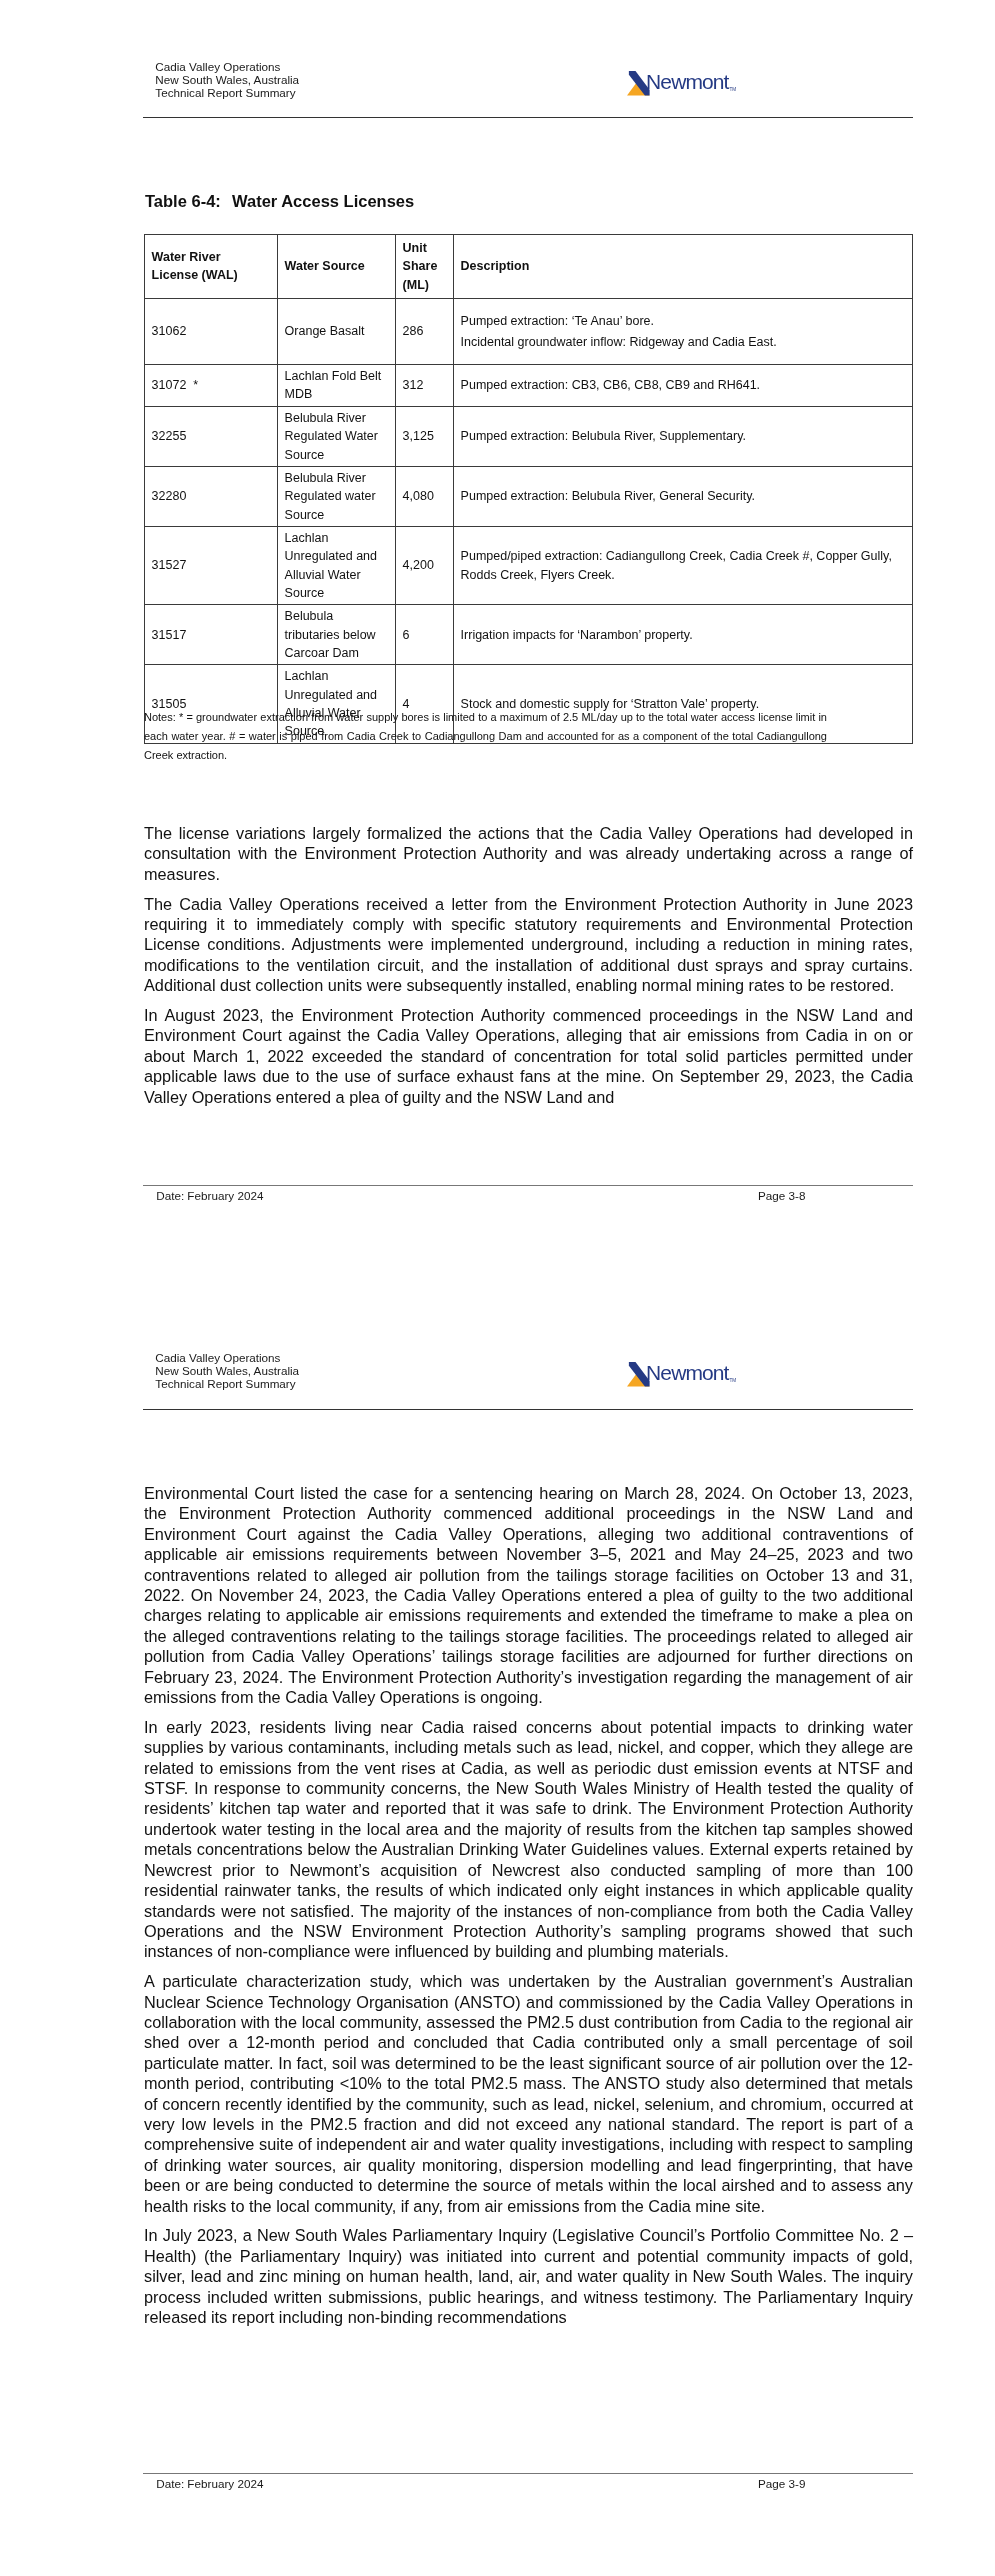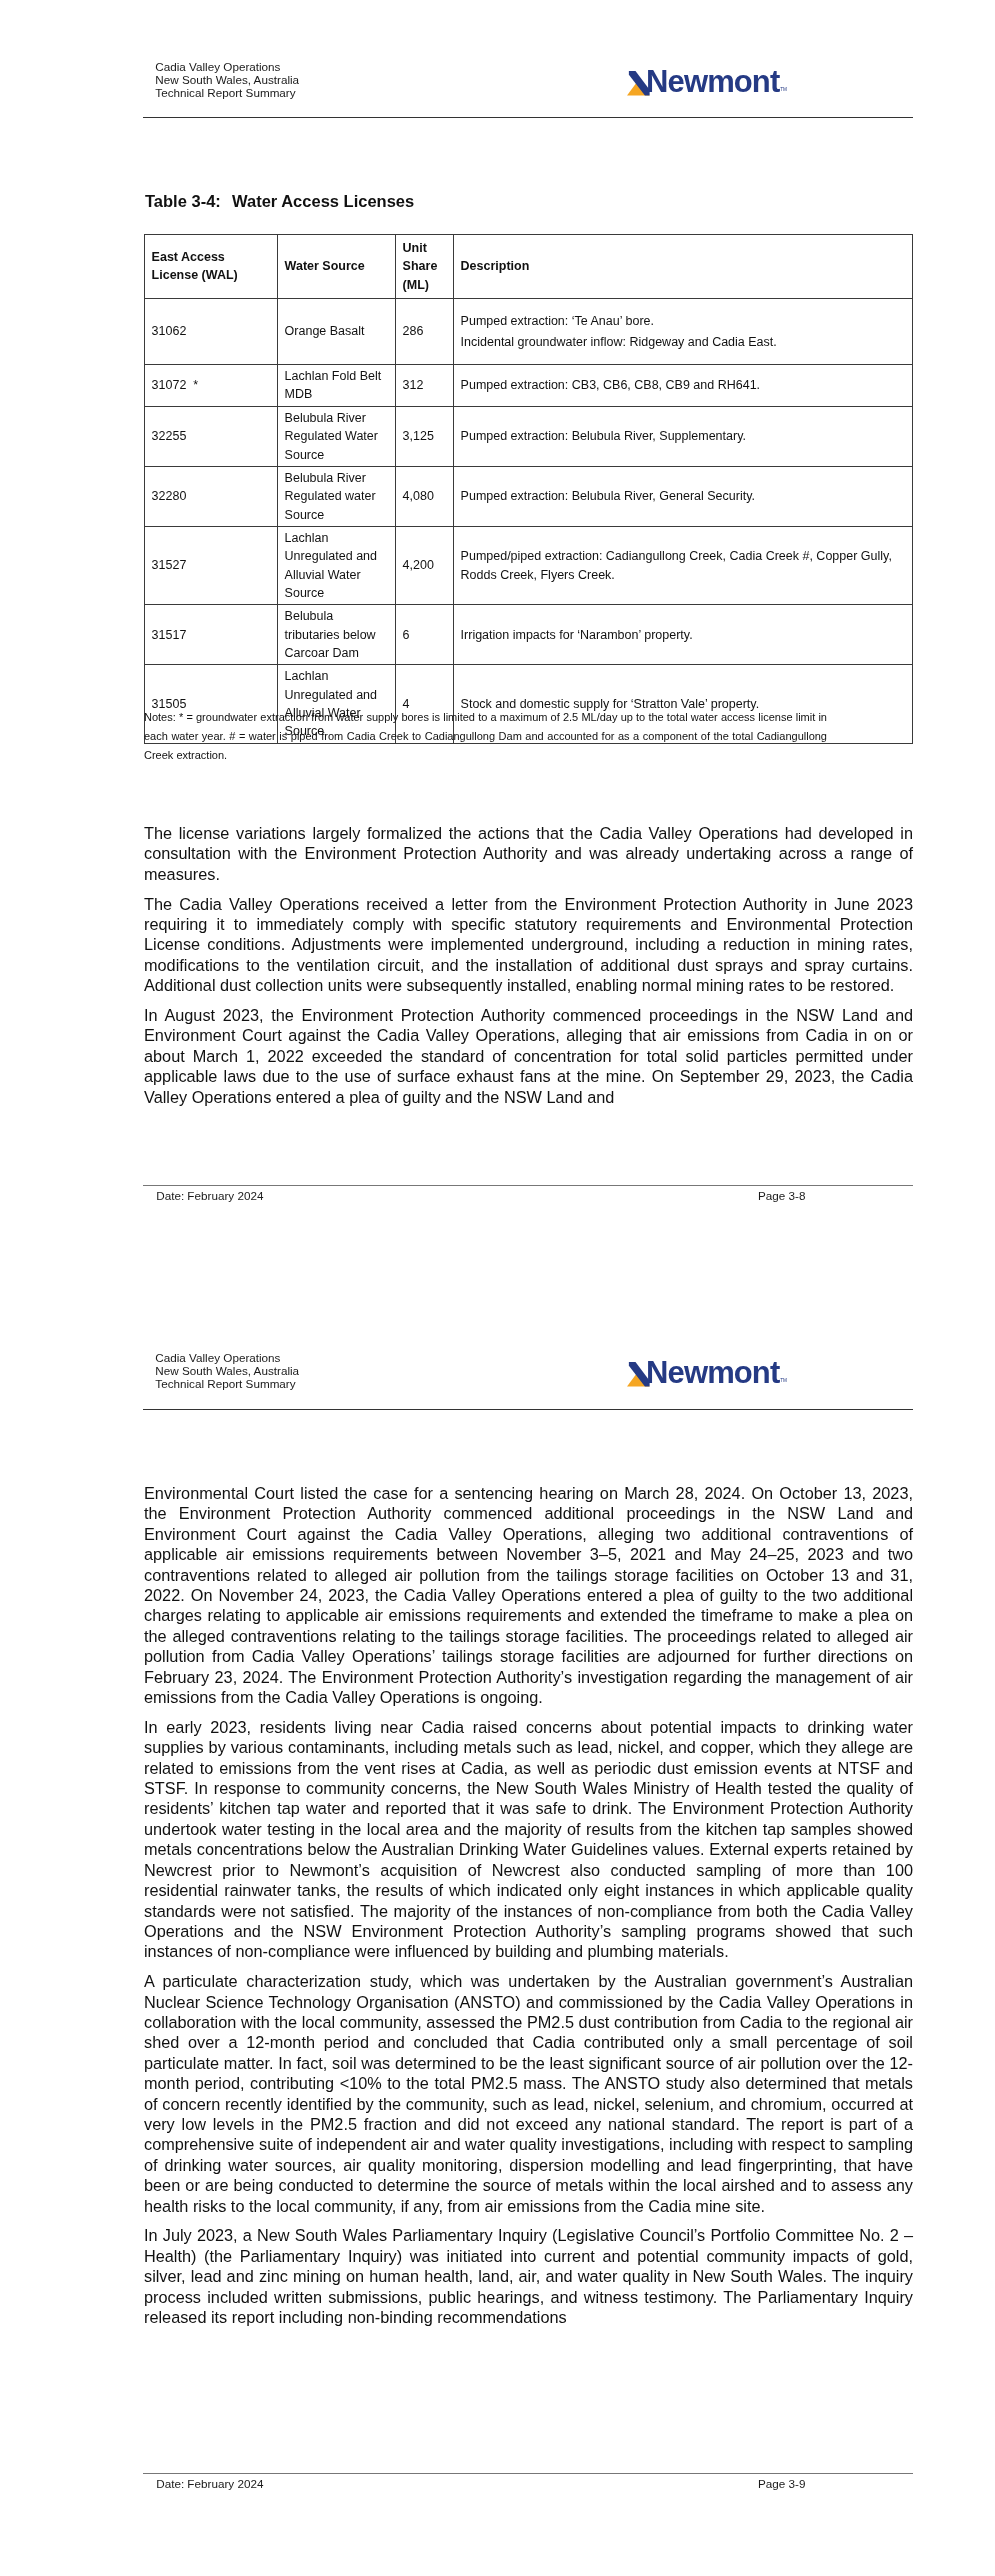--- a/index.html
+++ b/index.html
@@ -7,21 +7,21 @@
   body { font-family: "Liberation Sans", sans-serif; color: #111; position: relative; height: 2576px; overflow: hidden; }
   .page { position: absolute; left: 0; width: 995px; height: 1288px; }
   .page-1 { top: 0; }
   .page-2 { top: 1288px; }
 
   .hdr { position: absolute; left: 143px; width: 770px; }
   .hdr-text { position: absolute; left: 12.3px; top: 0; font-size: 11.7px; line-height: 13.2px; color: #1a1a1a; }
   .hdr-text div { white-space: nowrap; }
   .logo { position: absolute; left: 484px; top: 5.7px; height: 30px; display: flex; align-items: flex-end; }
   .logo-mark { position: relative; width: 21px; height: 26.4px; }
-  .logo-word { font-family: "Liberation Sans", sans-serif; font-weight: 700; font-size: 31px; letter-spacing: -0.9px; color: #253a84; line-height: 28px; margin-left: -1.9px; }
+  .logo-word { font-family: "Liberation Sans", sans-serif; font-weight: 400; font-size: 21px; letter-spacing: -0.9px; color: #253a84; line-height: 28px; margin-left: -1.9px; }
   .logo-tm { font-size: 4.7px; color: #253a84; margin-left: 0.9px; margin-bottom: 3.8px; }
   .hdr-rule { position: absolute; left: 0; width: 770px; border-top: 1.1px solid #333; }
 
   .ftr { position: absolute; left: 143px; width: 770px; }
   .ftr-rule { border-top: 1.3px solid #777; width: 770px; }
   .ftr-date { position: absolute; left: 13.2px; top: 3.8px; font-size: 11.7px; color: #1a1a1a; }
   .ftr-page { position: absolute; left: 615px; top: 3.8px; font-size: 11.7px; color: #1a1a1a; }
 
   .tbl-title { position: absolute; left: 145px; top: 192px; font-size: 16.5px; font-weight: 700; color: #111; white-space: nowrap; }
   .tbl-title .num { display: inline-block; width: 87px; }
@@ -59,33 +59,33 @@
           <polygon points="2,2 9,2 24,22 24,28 19,28 2,6" fill="#253a84"></polygon>
         </svg>
       </div>
       <span class="logo-word">Newmont</span>
       <span class="logo-tm">TM</span>
     </div>
     <div class="hdr-rule" style="top:57px;"></div>
   </div>
 
   <div class="tbl-title">
-    <span class="num">Table 3-4:</span><span>Water Access Licenses</span>
+    <span class="num">Table 6-4:</span><span>Water Access Licenses</span>
   </div>
 
   <table class="wal">
     <colgroup>
         <col class="c1">
         <col class="c2">
         <col class="c3">
         <col class="c4">
       </colgroup>
     <thead>
       <tr style="height:62px;">
-        <th>East Access License (WAL)</th>
+        <th>Water River License (WAL)</th>
         <th>Water Source</th>
         <th>Unit Share (ML)</th>
         <th>Description</th>
       </tr>
     </thead>
     <tbody>
       <tr style="height:66px;">
         <td>31062</td>
         <td>Orange Basalt</td>
         <td>286</td>

